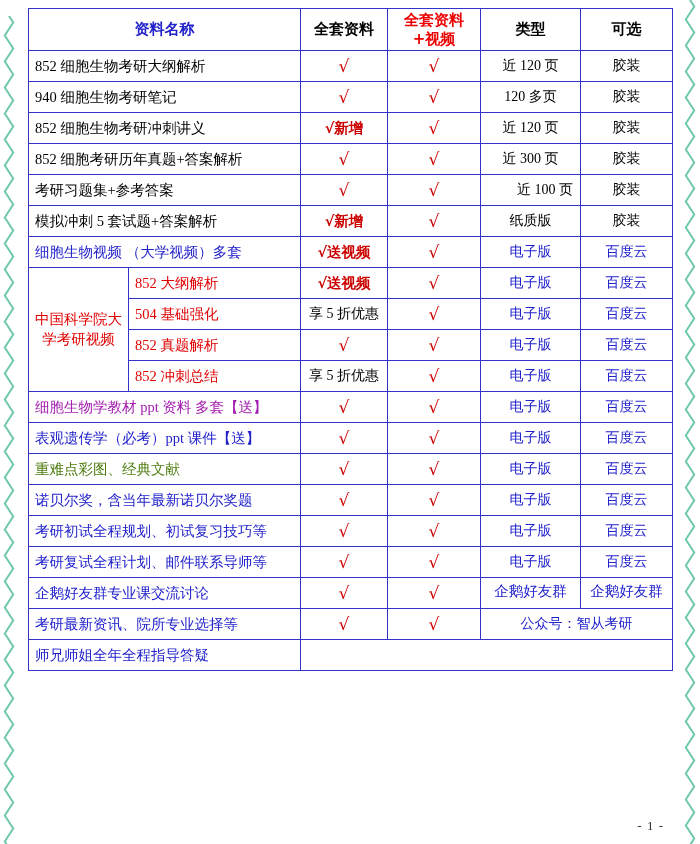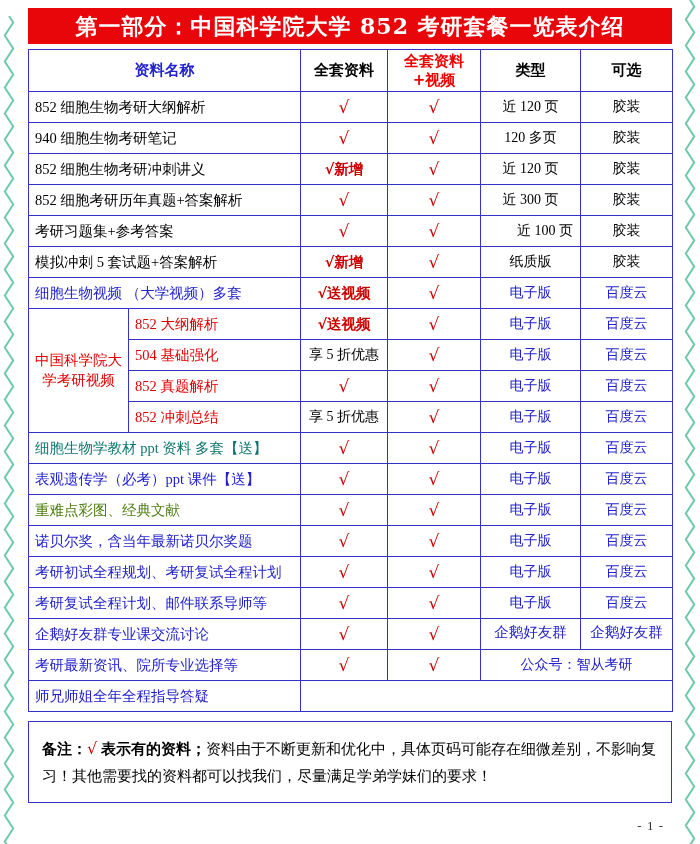--- a/index.html
+++ b/index.html
@@ -174,21 +174,20 @@
   </svg>
 </div>
 <div class="page-border right">
   <svg width="16" height="844" viewBox="0 0 16 844" xmlns="http://www.w3.org/2000/svg" aria-hidden="true">
     <path id="wave-right-a" d="M 8 0 L 12.2 6.5 L 8 13.0 L 3.8 19.5 L 8 26.0 L 12.2 32.5 L 8 39.0 L 3.8 45.5 L 8 52.0 L 12.2 58.5 L 8 65.0 L 3.8 71.5 L 8 78.0 L 12.2 84.5 L 8 91.0 L 3.8 97.5 L 8 104.0 L 12.2 110.5 L 8 117.0 L 3.8 123.5 L 8 130.0 L 12.2 136.5 L 8 143.0 L 3.8 149.5 L 8 156.0 L 12.2 162.5 L 8 169.0 L 3.8 175.5 L 8 182.0 L 12.2 188.5 L 8 195.0 L 3.8 201.5 L 8 208.0 L 12.2 214.5 L 8 221.0 L 3.8 227.5 L 8 234.0 L 12.2 240.5 L 8 247.0 L 3.8 253.5 L 8 260.0 L 12.2 266.5 L 8 273.0 L 3.8 279.5 L 8 286.0 L 12.2 292.5 L 8 299.0 L 3.8 305.5 L 8 312.0 L 12.2 318.5 L 8 325.0 L 3.8 331.5 L 8 338.0 L 12.2 344.5 L 8 351.0 L 3.8 357.5 L 8 364.0 L 12.2 370.5 L 8 377.0 L 3.8 383.5 L 8 390.0 L 12.2 396.5 L 8 403.0 L 3.8 409.5 L 8 416.0 L 12.2 422.5 L 8 429.0 L 3.8 435.5 L 8 442.0 L 12.2 448.5 L 8 455.0 L 3.8 461.5 L 8 468.0 L 12.2 474.5 L 8 481.0 L 3.8 487.5 L 8 494.0 L 12.2 500.5 L 8 507.0 L 3.8 513.5 L 8 520.0 L 12.2 526.5 L 8 533.0 L 3.8 539.5 L 8 546.0 L 12.2 552.5 L 8 559.0 L 3.8 565.5 L 8 572.0 L 12.2 578.5 L 8 585.0 L 3.8 591.5 L 8 598.0 L 12.2 604.5 L 8 611.0 L 3.8 617.5 L 8 624.0 L 12.2 630.5 L 8 637.0 L 3.8 643.5 L 8 650.0 L 12.2 656.5 L 8 663.0 L 3.8 669.5 L 8 676.0 L 12.2 682.5 L 8 689.0 L 3.8 695.5 L 8 702.0 L 12.2 708.5 L 8 715.0 L 3.8 721.5 L 8 728.0 L 12.2 734.5 L 8 741.0 L 3.8 747.5 L 8 754.0 L 12.2 760.5 L 8 767.0 L 3.8 773.5 L 8 780.0 L 12.2 786.5 L 8 793.0 L 3.8 799.5 L 8 806.0 L 12.2 812.5 L 8 819.0 L 3.8 825.5 L 8 832.0 L 12.2 838.5 L 8 845.0" fill="none" stroke="#6ec9a8" stroke-width="2"></path>
   </svg>
 </div>
 
 <div class="page">
 
-  <div class="title-banner">第一部分：中国科学院大学 852 考研套餐一览表介绍</div>
 
   <table class="main-table">
     <colgroup>
       <col class="col-merge">
       <col class="col-name-sub">
       <col class="col-a">
       <col class="col-b">
       <col class="col-c">
       <col class="col-d">
     </colgroup>
@@ -274,21 +273,21 @@
           <td class="center"><span class="plain" style="color: rgb(34, 34, 204);">百度云</span></td>
         </tr>
         <tr>
           <td class="left" colspan="1"><span style="color: rgb(224, 0, 0);">852 冲刺总结</span></td>
           <td class="center"><span class="plain">享 5 折优惠</span></td>
           <td class="center"><span class="chk">√</span></td>
           <td class="center"><span class="plain" style="color: rgb(34, 34, 204);">电子版</span></td>
           <td class="center"><span class="plain" style="color: rgb(34, 34, 204);">百度云</span></td>
         </tr>
         <tr>
-          <td class="left" colspan="2"><span style="color: #0f766e; text-align: right;">细胞生物学教材 ppt 资料 多套【送】</span></td>
+          <td class="left" colspan="2"><span style="color: #a21caf; text-align: right;">细胞生物学教材 ppt 资料 多套【送】</span></td>
           <td class="center"><span class="chk">√</span></td>
           <td class="center"><span class="chk">√</span></td>
           <td class="center"><span class="plain" style="color: rgb(34, 34, 204);">电子版</span></td>
           <td class="center"><span class="plain" style="color: rgb(34, 34, 204);">百度云</span></td>
         </tr>
         <tr>
           <td class="left" colspan="2"><span style="color: rgb(34, 34, 204);">表观遗传学（必考）ppt 课件【送】</span></td>
           <td class="center"><span class="chk">√</span></td>
           <td class="center"><span class="chk">√</span></td>
           <td class="center"><span class="plain" style="color: rgb(34, 34, 204);">电子版</span></td>
@@ -302,21 +301,21 @@
           <td class="center"><span class="plain" style="color: rgb(34, 34, 204);">百度云</span></td>
         </tr>
         <tr>
           <td class="left" colspan="2"><span style="color: rgb(34, 34, 204);">诺贝尔奖，含当年最新诺贝尔奖题</span></td>
           <td class="center"><span class="chk">√</span></td>
           <td class="center"><span class="chk">√</span></td>
           <td class="center"><span class="plain" style="color: rgb(34, 34, 204);">电子版</span></td>
           <td class="center"><span class="plain" style="color: rgb(34, 34, 204);">百度云</span></td>
         </tr>
         <tr>
-          <td class="left" colspan="2"><span style="color: rgb(34, 34, 204);">考研初试全程规划、考研复试全程计划</span></td>
+          <td class="left" colspan="2"><span style="color: rgb(34, 34, 204);">考研初试全程规划、初试复习技巧等</span></td>
           <td class="center"><span class="chk">√</span></td>
           <td class="center"><span class="chk">√</span></td>
           <td class="center"><span class="plain" style="color: rgb(34, 34, 204);">电子版</span></td>
           <td class="center"><span class="plain" style="color: rgb(34, 34, 204);">百度云</span></td>
         </tr>
         <tr>
           <td class="left" colspan="2"><span style="color: rgb(34, 34, 204);">考研复试全程计划、邮件联系导师等</span></td>
           <td class="center"><span class="chk">√</span></td>
           <td class="center"><span class="chk">√</span></td>
           <td class="center"><span class="plain" style="color: rgb(34, 34, 204);">电子版</span></td>
@@ -339,19 +338,15 @@
           <td class="center"><span class="chk">√</span></td>
           <td colspan="2" class="center"><span class="plain" style="color: rgb(34, 34, 204);">公众号：智从考研</span></td>
         </tr>
         <tr>
           <td colspan="2" class="left"><span style="color: rgb(34, 34, 204);">师兄师姐全年全程指导答疑</span></td>
           <td colspan="4"></td>
         </tr>
       </tbody>
   </table>
 
-  <div class="note-box">
-    <span class="note-lead">备注：</span><span class="note-chk">√</span>
-    <span class="note-lead">表示有的资料；</span><span>资料由于不断更新和优化中，具体页码可能存在细微差别，不影响复习！其他需要找的资料都可以找我们，尽量满足学弟学妹们的要求！</span>
-  </div>
 
   <div class="page-number">- 1 -</div>
 </div>
 
 </body></html>

